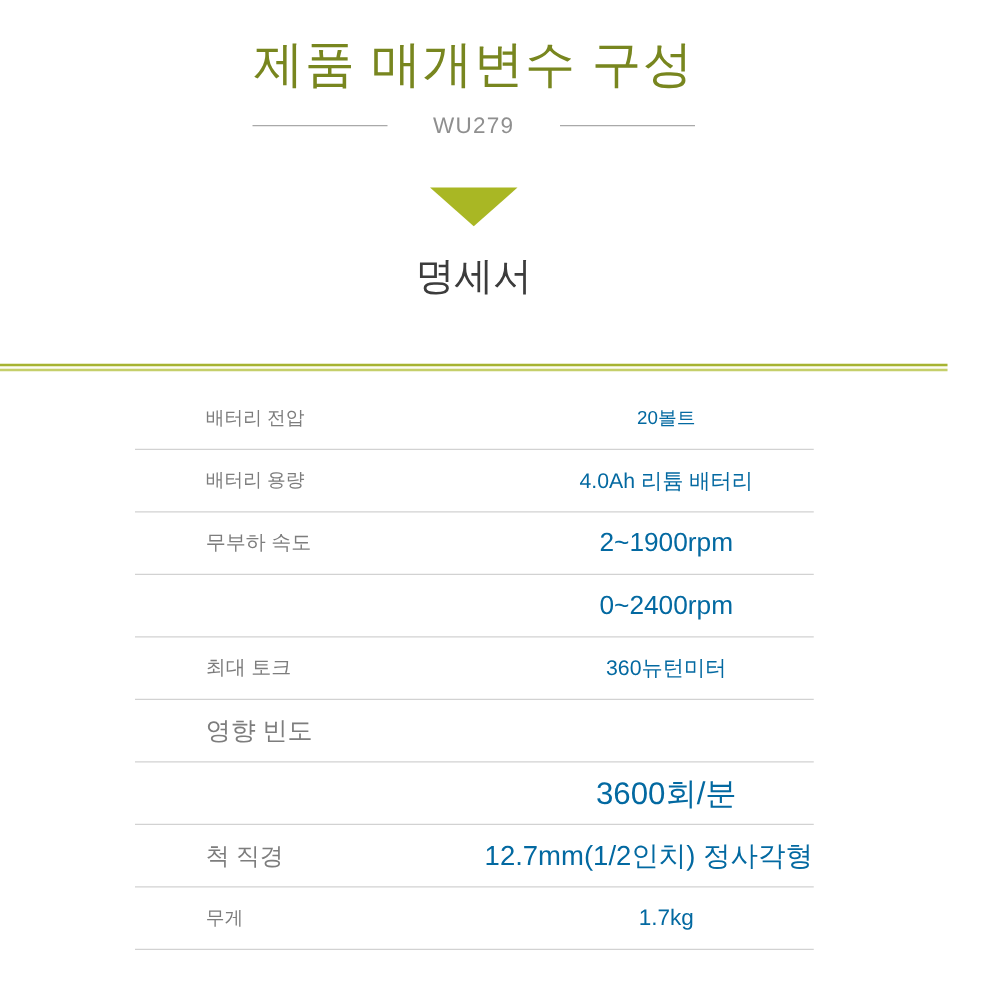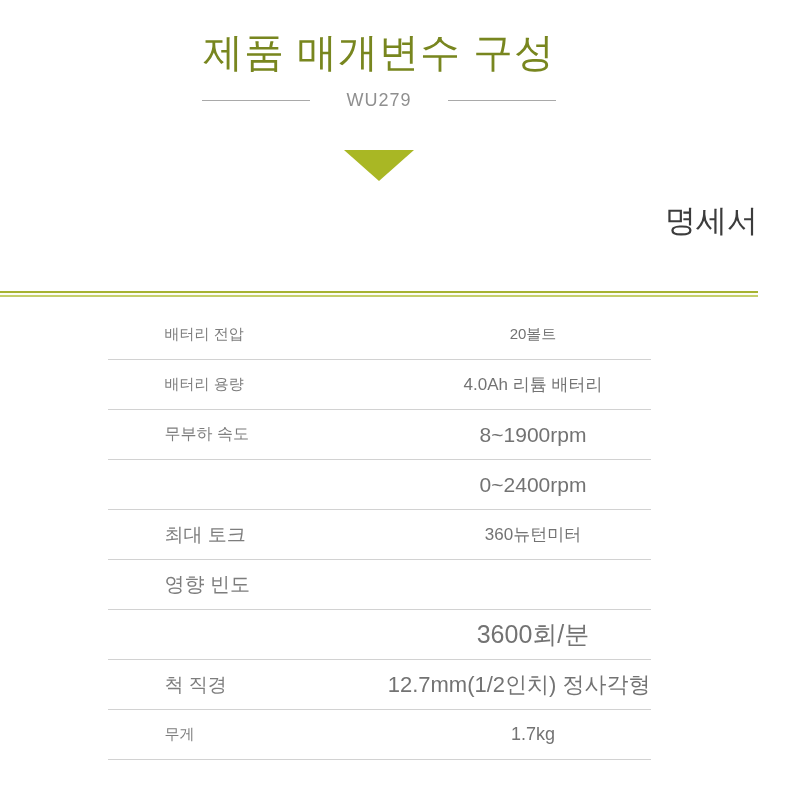--- a/index.html
+++ b/index.html
@@ -52,21 +52,21 @@
   .triangle {
     width: 0;
     height: 0;
     border-left: 35px solid transparent;
     border-right: 35px solid transparent;
     border-top: 31px solid #a9b724;
   }
   
   .section-heading {
     margin: 24px 0 0 0;
-    text-align: right;
+    text-align: center;
     font-size: 31px;
     font-weight: 400;
     color: #3c3c3c;
     line-height: 32px;
   }
   
   .accent-rule {
     margin-top: 54px;
     width: 790px;
     height: 2px;
@@ -89,32 +89,32 @@
   .spec-label {
     width: 308px;
     box-sizing: border-box;
     padding-left: 57px;
     color: #7d7d7d;
     white-space: nowrap;
   }
   .spec-value {
     flex: 1;
     text-align: center;
-    color: #737373;
+    color: #0369a1;
     white-space: nowrap;
   }
   
   .spec-row:nth-child(1) .spec-label { font-size: 15px; }
   .spec-row:nth-child(1) .spec-value { font-size: 15px; }
   .spec-row:nth-child(2) .spec-label { font-size: 15px; }
   .spec-row:nth-child(2) .spec-value { font-size: 17px; }
   .spec-row:nth-child(3) .spec-label { font-size: 16px; }
   .spec-row:nth-child(3) .spec-value { font-size: 21px; }
   .spec-row:nth-child(4) .spec-value { font-size: 21px; }
-  .spec-row:nth-child(5) .spec-label { font-size: 19px; }
+  .spec-row:nth-child(5) .spec-label { font-size: 16px; }
   .spec-row:nth-child(5) .spec-value { font-size: 17px; }
   .spec-row:nth-child(6) .spec-label { font-size: 20px; }
   .spec-row:nth-child(6) .spec-value { font-size: 18px; }
   .spec-row:nth-child(7) .spec-value { font-size: 25px; }
   .spec-row:nth-child(8) .spec-label { font-size: 19px; }
   .spec-row:nth-child(8) .spec-value { font-size: 22px; }
   .spec-row:nth-child(9) .spec-label { font-size: 15px; }
   .spec-row:nth-child(9) .spec-value { font-size: 18px; }
 </style>
 </head>
@@ -142,21 +142,21 @@
     <div class="spec-row">
       <div class="spec-label">배터리 전압</div>
       <div class="spec-value">20볼트</div>
     </div>
     <div class="spec-row">
       <div class="spec-label">배터리 용량</div>
       <div class="spec-value">4.0Ah 리튬 배터리</div>
     </div>
     <div class="spec-row">
       <div class="spec-label">무부하 속도</div>
-      <div class="spec-value">8~1900rpm</div>
+      <div class="spec-value">2~1900rpm</div>
     </div>
     <div class="spec-row">
       <div class="spec-label"></div>
       <div class="spec-value">0~2400rpm</div>
     </div>
     <div class="spec-row">
       <div class="spec-label">최대 토크</div>
       <div class="spec-value">360뉴턴미터</div>
     </div>
     <div class="spec-row">

